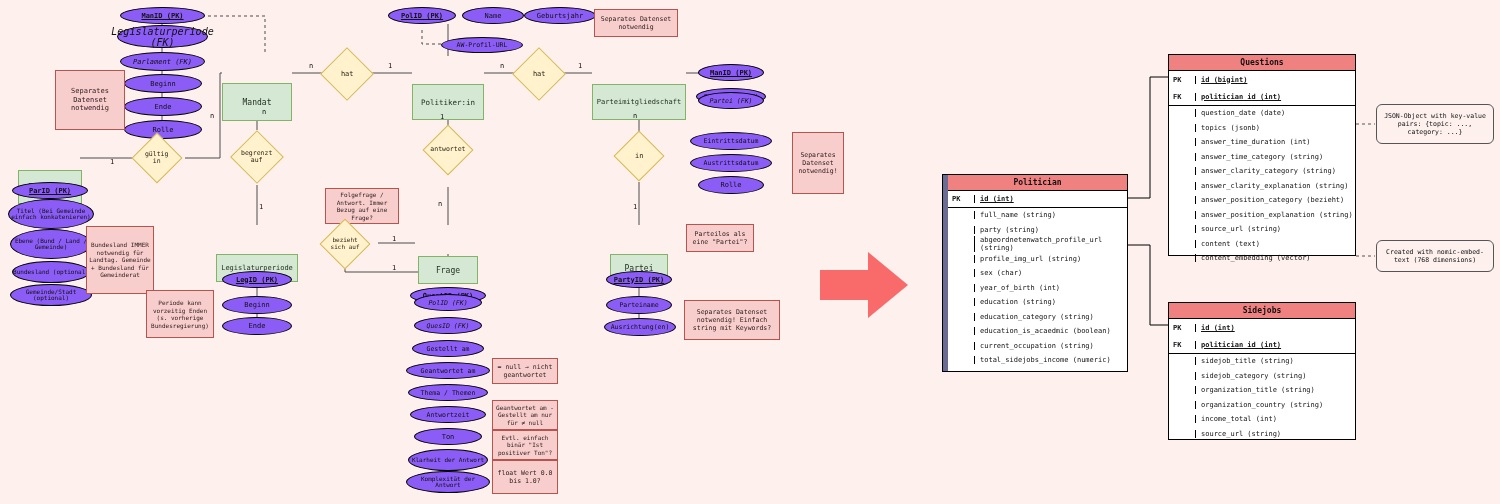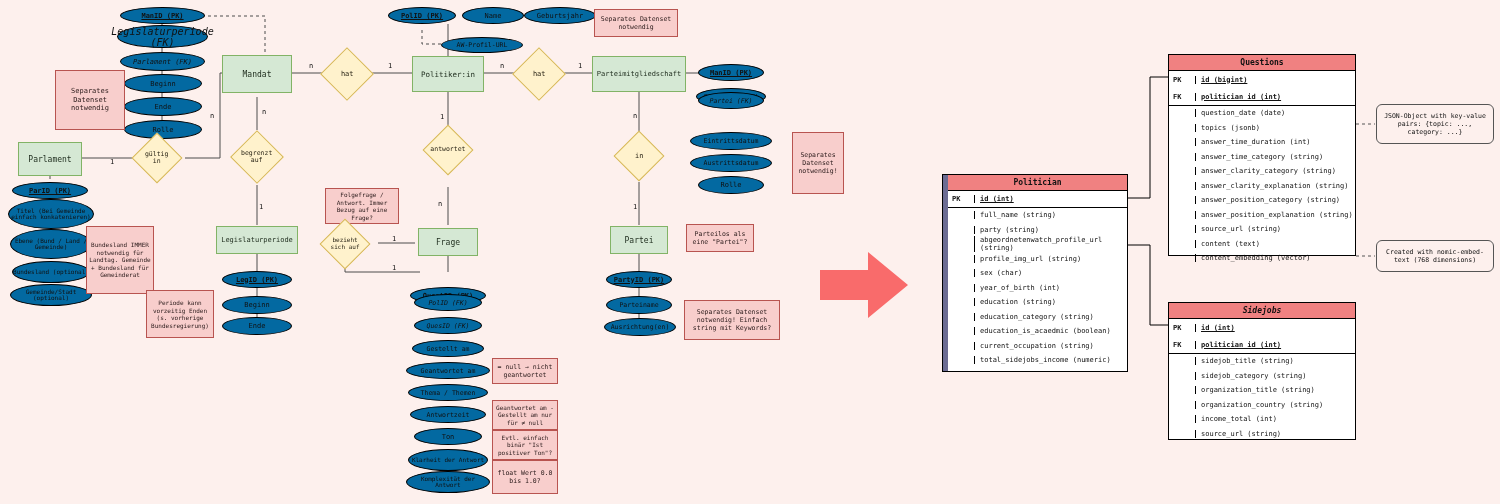--- a/index.html
+++ b/index.html
@@ -9,27 +9,27 @@
     font-family:"DejaVu Sans Mono","Liberation Mono",monospace;
     position:relative;
   }
   #canvas{position:absolute;left:0;top:0;width:1500px;height:504px;}
   .lay{position:absolute;left:0;top:0;width:1500px;height:504px;}
 
   .node{position:absolute;box-sizing:border-box;display:flex;align-items:center;
         justify-content:center;text-align:center;}
 
   
-  .entity{background:#d5e8d4;border:1px solid #82b366;color:#1d2b1c;}
+  .entity{background:#d5e8d4;border:1px solid #82b366;color:#1d2b1c;margin-top:28px;}
   
   .rel{background:#fff2cc;border:1px solid #d6b656;color:#2b2617;
        transform:rotate(45deg);}
   .rel > span{transform:rotate(-45deg);display:block;line-height:1.15;}
   
-  .attr{background:#0369a1;border:1px solid #000000;border-radius:50%;
+  .attr{background:#8b5cf6;border:1px solid #000000;border-radius:50%;
         color:#111;}
   .attr.pk{font-weight:bold;text-decoration:underline;}
   .attr.fk{font-style:italic;}
   
   .note{background:#f8cecc;border:1px solid #b85450;color:#2b1b1b;
         line-height:1.25;padding:2px;}
   .note-dash{background:#fdf0ed;border:1px solid #555;border-radius:6px;
         color:#111;line-height:1.25;padding:2px;}
 
   
@@ -318,42 +318,42 @@
     <div class="trow" style="font-size:7px;height:14.5px;">
         <div class="tkey"></div>
         <div class="tval">answer_clarity_category (string)</div>
       </div>
     <div class="trow" style="font-size:7px;height:14.5px;">
         <div class="tkey"></div>
         <div class="tval">answer_clarity_explanation (string)</div>
       </div>
     <div class="trow" style="font-size:7px;height:14.5px;">
         <div class="tkey"></div>
-        <div class="tval">answer_position_category (string)</div>
+        <div class="tval">answer_position_category (bezieht)</div>
       </div>
     <div class="trow" style="font-size:7px;height:14.5px;">
         <div class="tkey"></div>
         <div class="tval">answer_position_explanation (string)</div>
       </div>
     <div class="trow" style="font-size:7px;height:14.5px;">
         <div class="tkey"></div>
         <div class="tval">source_url (string)</div>
       </div>
     <div class="trow" style="font-size:7px;height:14.5px;">
         <div class="tkey"></div>
         <div class="tval">content (text)</div>
       </div>
     <div class="trow" style="font-size:7px;height:14.5px;">
         <div class="tkey"></div>
         <div class="tval">content_embedding (vector)</div>
       </div>
   </div>
 
   <div class="tbl" style="left:1168px;top:302px;width:188px;height:138px;">
-    <div class="thead" style="font-size:8px;padding:3px 0;font-style:italic;">Sidejobs</div>
+    <div class="thead" style="font-size:8px;padding:3px 0;">Sidejobs</div>
     <div class="trow" style="font-size:7px;height:17px;">
       <div class="tkey">PK</div>
       <div class="tval" style="font-weight:bold;text-decoration:underline;">id (int)</div>
     </div>
     <div class="trow keyrow" style="font-size:7px;height:17px;">
       <div class="tkey">FK</div>
       <div class="tval">politician_id (int)</div>
     </div>
     <div class="trow" style="font-size:7px;height:14.5px;">
         <div class="tkey"></div>

